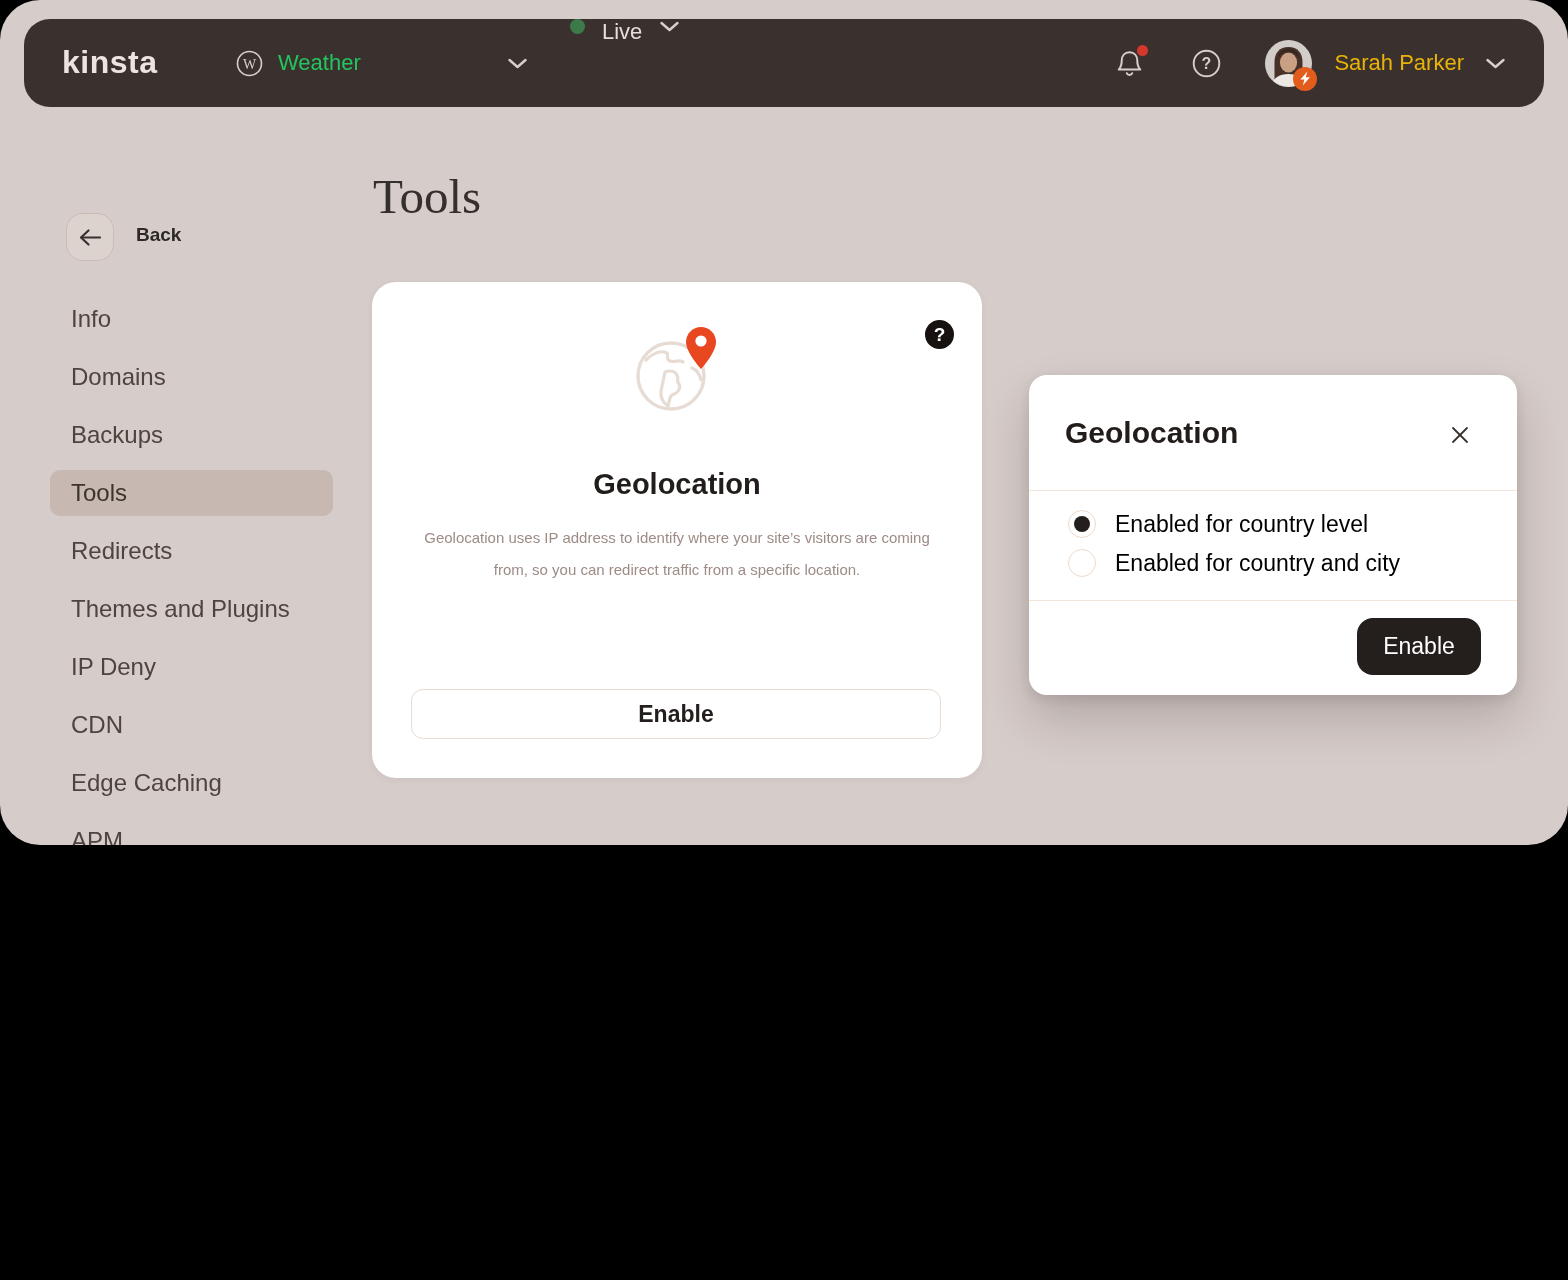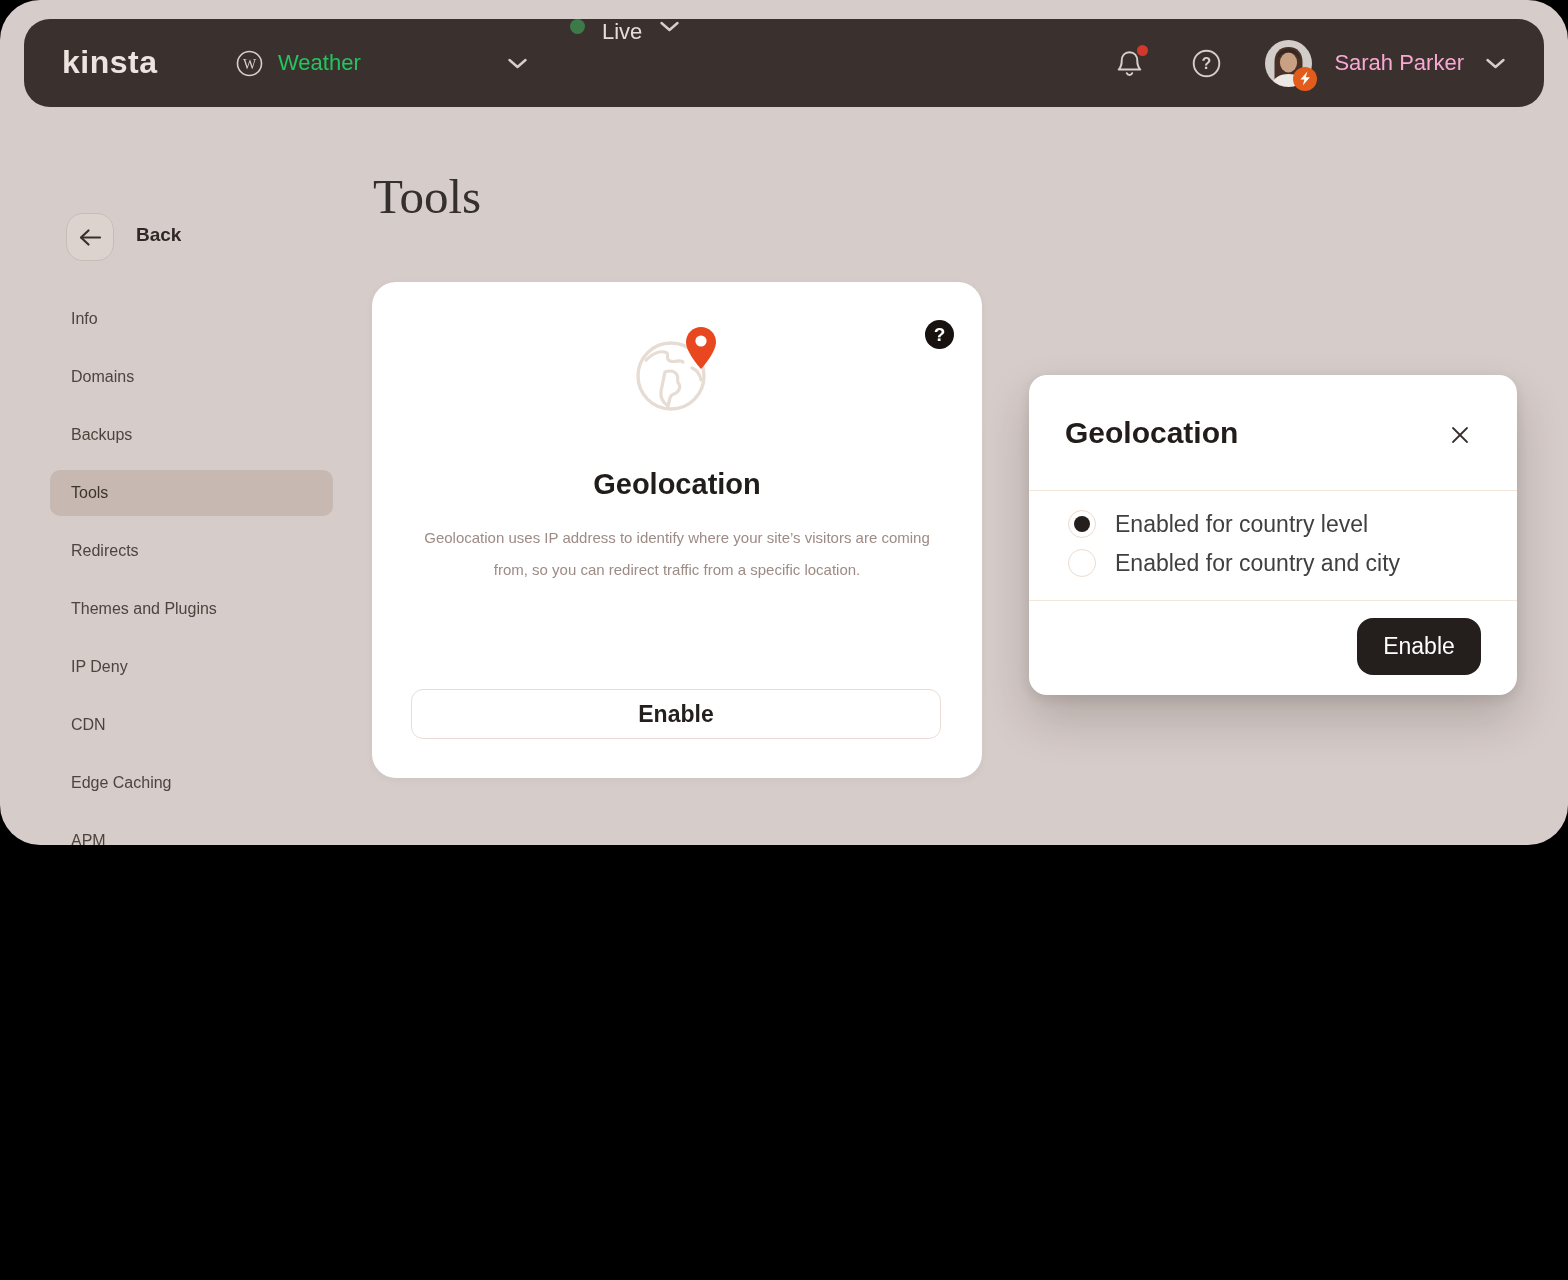--- a/index.html
+++ b/index.html
@@ -27,30 +27,30 @@
                   display:flex; align-items:center; }
   .icon-btn { position:relative; display:flex; align-items:center; justify-content:center; cursor:pointer; }
   .bell-wrap { margin-right:49px; }
   .notif-dot { position:absolute; top:-4px; right:-5px; width:11px; height:11px;
                border-radius:50%; background:#d4372c; }
   .help-wrap { margin-right:44px; }
   .avatar-wrap { position:relative; width:47px; height:47px; margin-right:22px; cursor:pointer; }
   .avatar-wrap svg.avatar { display:block; }
   .avatar-badge { position:absolute; right:-5px; bottom:-4px; width:24px; height:24px;
                   border-radius:50%; background:#e25c1c; display:flex; align-items:center; justify-content:center; }
-  .user-name { font-size:22px; color:#f9a8d4; margin-right:21px; }
+  .user-name { font-size:22px; color:#eab308; margin-right:21px; }
 
   
   .back-btn { position:absolute; left:66px; top:213px; width:48px; height:48px;
               border-radius:17px; background:#ddd3ce; border:1px solid #c9bcb5;
               display:flex; align-items:center; justify-content:center; cursor:pointer; }
   .back-label { position:absolute; left:136px; top:224px; font-size:19px; font-weight:700; color:#2e2926; }
   .nav { position:absolute; left:50px; top:296px; width:283px; list-style:none; }
   .nav-item { height:46px; margin-bottom:12px; display:flex; align-items:center;
-              padding-left:21px; border-radius:10px; font-size:16px; color:#4e443e; cursor:pointer; }
+              padding-left:21px; border-radius:10px; font-size:24px; color:#4e443e; cursor:pointer; }
   .nav-item.active { background:#c7b9b1; color:#3c332e; }
 
   
   .page-title { position:absolute; left:373px; top:168px;
                 font-family:"Liberation Serif","DejaVu Serif",serif;
                 font-size:49px; font-weight:500; color:#35302d; }
   .card { position:absolute; left:372px; top:282px; width:610px; height:496px;
           background:#ffffff; border-radius:24px; box-shadow:0 2px 8px rgba(58,49,47,.05); }
   .card-help { position:absolute; top:38px; right:28px; width:29px; height:29px; border-radius:50%;
                background:#17120f; color:#fff; font-size:19px; font-weight:700;
@@ -75,21 +75,21 @@
   .modal-divider-1 { position:absolute; left:0; right:0; top:115px; height:1px; background:#f2e5da; }
   .modal-divider-2 { position:absolute; left:0; right:0; top:225px; height:1px; background:#f2e5da; }
   .radio-row { position:absolute; left:39px; height:28px; display:flex; align-items:center;
                gap:19px; cursor:pointer; }
   .radio-row.row-0 { top:135px; }
   .radio-row.row-1 { top:174px; }
   .radio-circle { width:28px; height:28px; border-radius:50%; border:1.5px solid #eedacc;
                   background:#fff; display:flex; align-items:center; justify-content:center; flex:0 0 auto; }
   .radio-circle::after { content:""; width:16px; height:16px; border-radius:50%; background:transparent; }
   .radio-row.selected .radio-circle::after { background:#241e1d; }
-  .radio-label { font-size:23px; color:#404040; }
+  .radio-label { font-size:23px; color:#000000; }
   .modal-enable { position:absolute; right:36px; top:243px; width:124px; height:57px;
                   background:#241e1d; color:#fff; border:none; border-radius:16px;
                   font-size:23px; font-family:inherit;
                   display:flex; align-items:center; justify-content:center; cursor:pointer; }
 </style>
 </head>
 <body>
 
 <div class="canvas">
   <div class="page">

